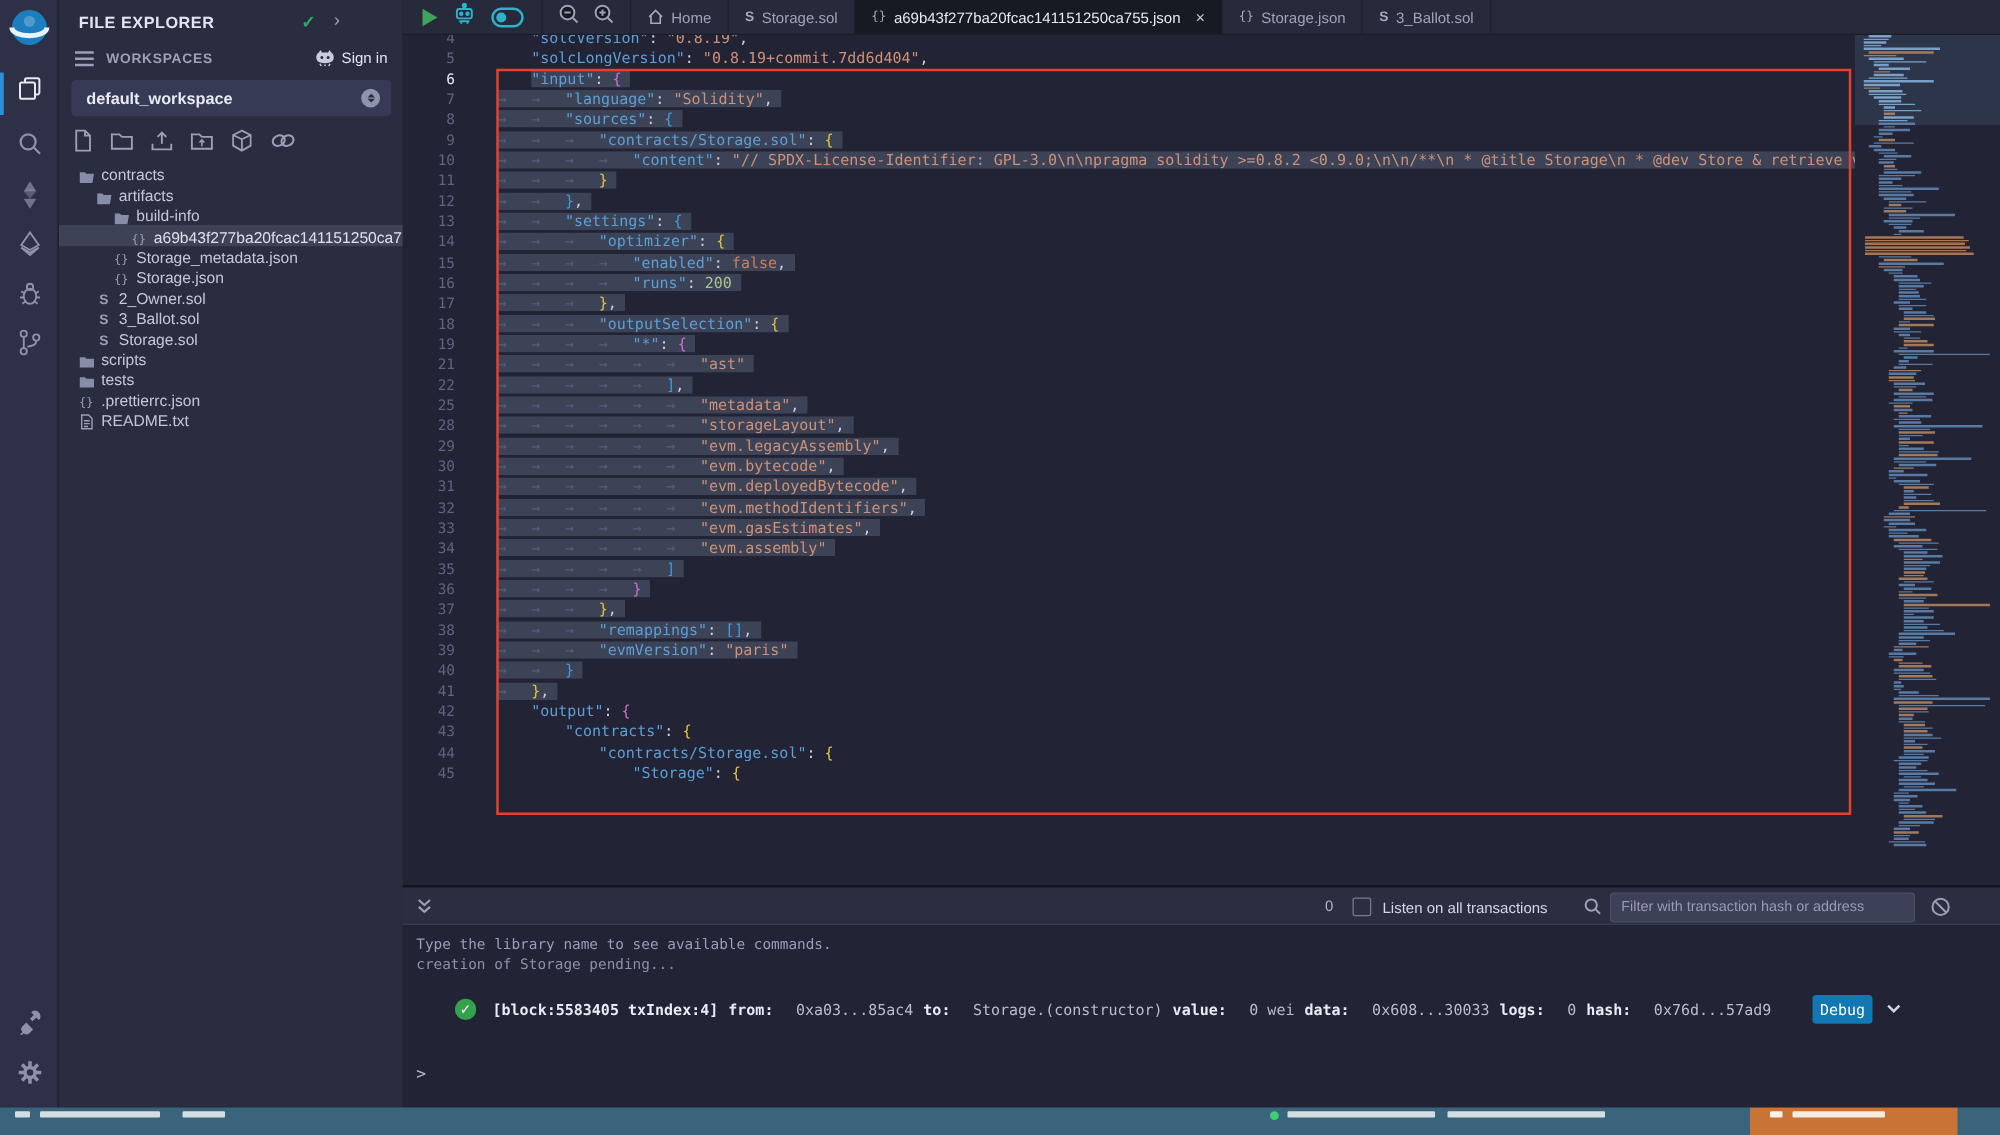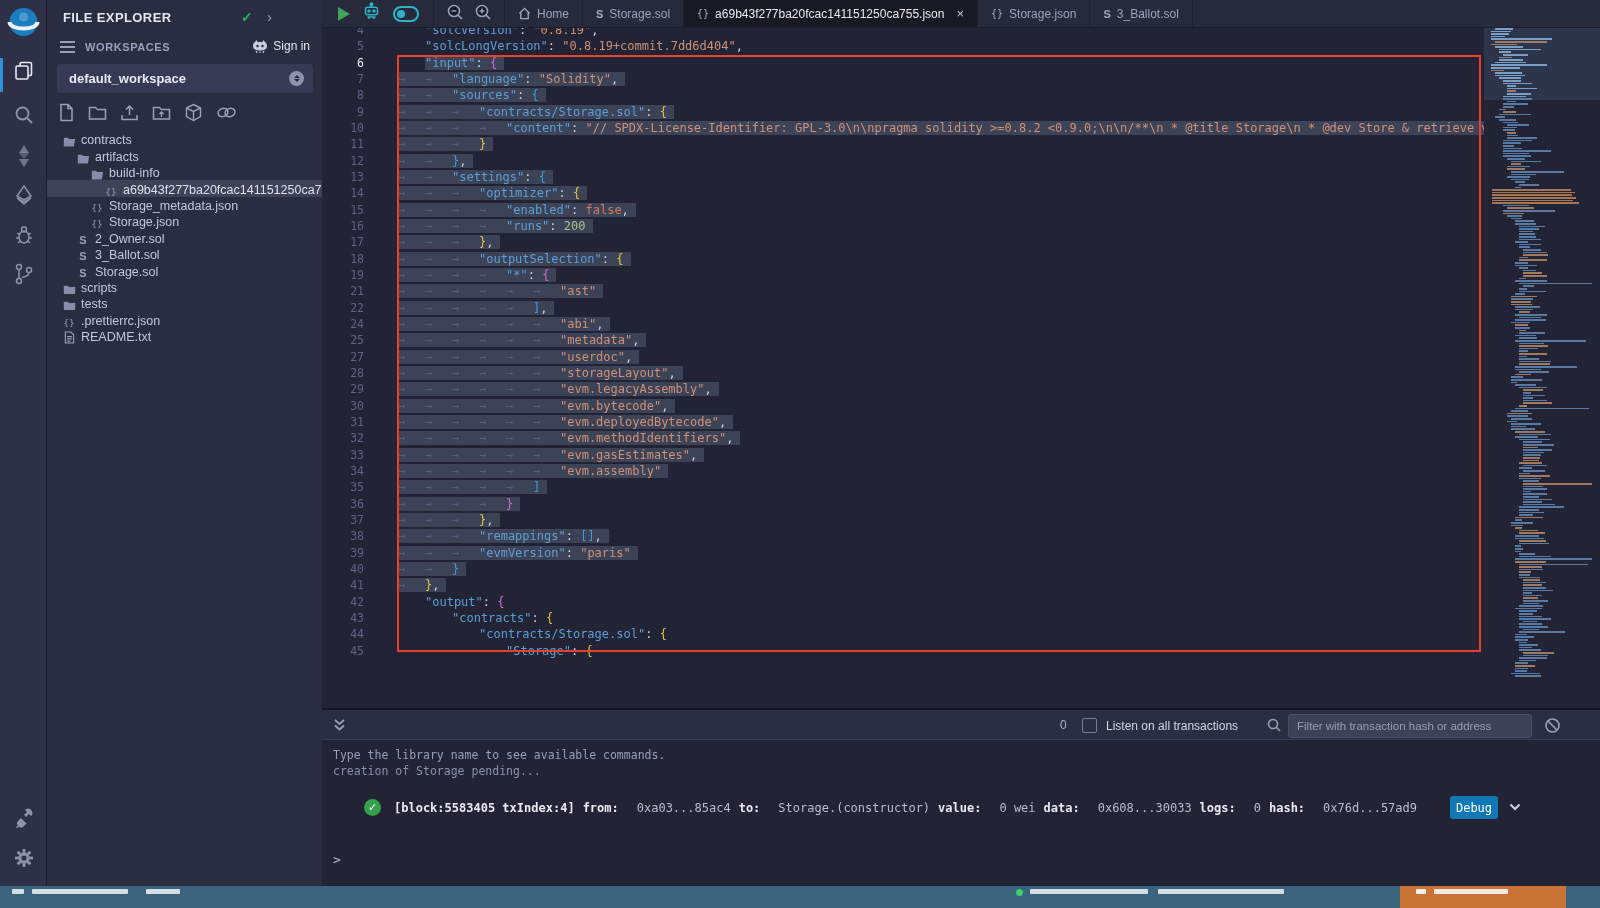--- a/index.html
+++ b/index.html
@@ -430,30 +430,22 @@
       </div>
       <div class="cl">
         <span class="ln">21</span>
         <span class="cc"><span class="selbg"><span class="tab">→</span><span class="tab">→</span><span class="tab">→</span><span class="tab">→</span><span class="tab">→</span><span class="tab">→</span><span class="t-s">"ast"</span></span></span>
       </div>
       <div class="cl">
         <span class="ln">22</span>
         <span class="cc"><span class="selbg"><span class="tab">→</span><span class="tab">→</span><span class="tab">→</span><span class="tab">→</span><span class="tab">→</span><span class="t-b3">]</span><span class="t-p">,</span></span></span>
       </div>
       <div class="cl">
-        <span class="ln">24</span>
-        <span class="cc"><span class="selbg"><span class="tab">→</span><span class="tab">→</span><span class="tab">→</span><span class="tab">→</span><span class="tab">→</span><span class="tab">→</span><span class="t-s">"abi"</span><span class="t-p">,</span></span></span>
-      </div>
-      <div class="cl">
         <span class="ln">25</span>
         <span class="cc"><span class="selbg"><span class="tab">→</span><span class="tab">→</span><span class="tab">→</span><span class="tab">→</span><span class="tab">→</span><span class="tab">→</span><span class="t-s">"metadata"</span><span class="t-p">,</span></span></span>
-      </div>
-      <div class="cl">
-        <span class="ln">27</span>
-        <span class="cc"><span class="selbg"><span class="tab">→</span><span class="tab">→</span><span class="tab">→</span><span class="tab">→</span><span class="tab">→</span><span class="tab">→</span><span class="t-s">"userdoc"</span><span class="t-p">,</span></span></span>
       </div>
       <div class="cl">
         <span class="ln">28</span>
         <span class="cc"><span class="selbg"><span class="tab">→</span><span class="tab">→</span><span class="tab">→</span><span class="tab">→</span><span class="tab">→</span><span class="tab">→</span><span class="t-s">"storageLayout"</span><span class="t-p">,</span></span></span>
       </div>
       <div class="cl">
         <span class="ln">29</span>
         <span class="cc"><span class="selbg"><span class="tab">→</span><span class="tab">→</span><span class="tab">→</span><span class="tab">→</span><span class="tab">→</span><span class="tab">→</span><span class="t-s">"evm.legacyAssembly"</span><span class="t-p">,</span></span></span>
       </div>
       <div class="cl">

